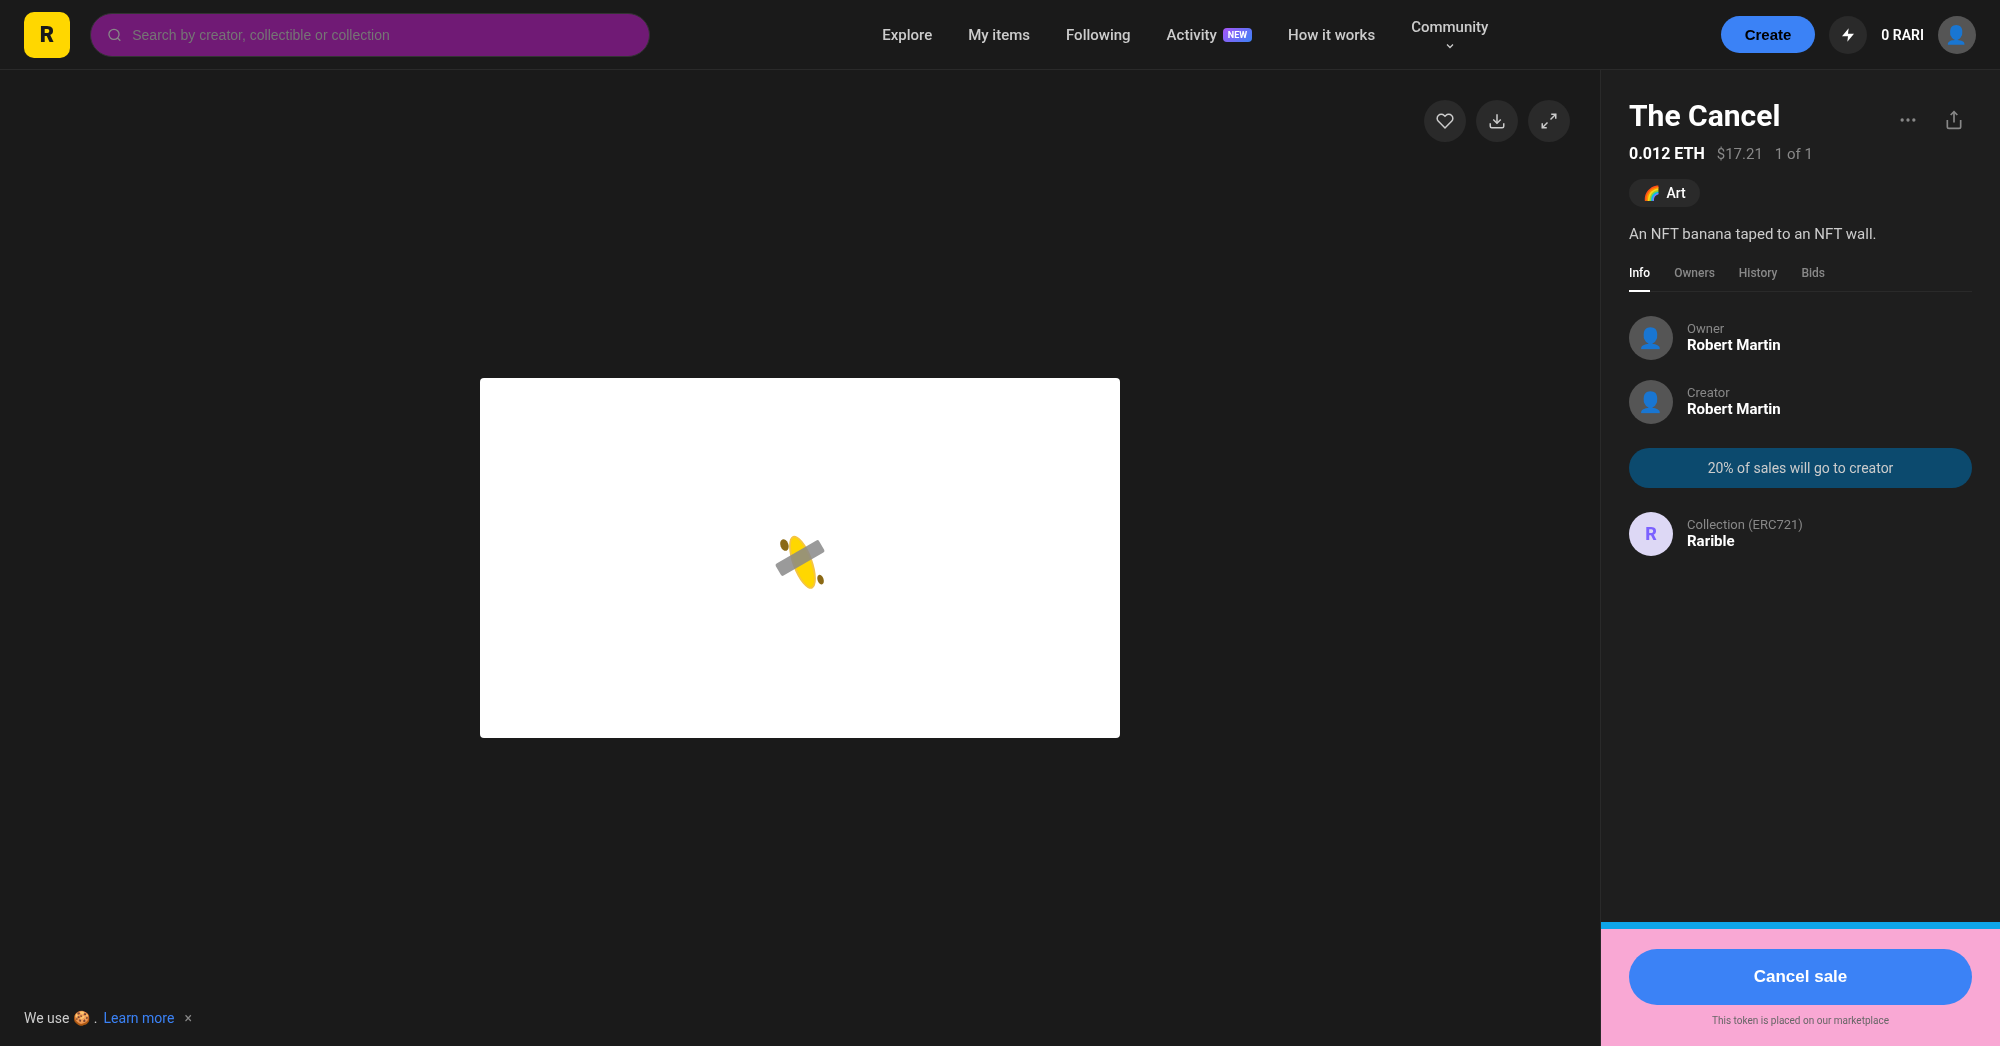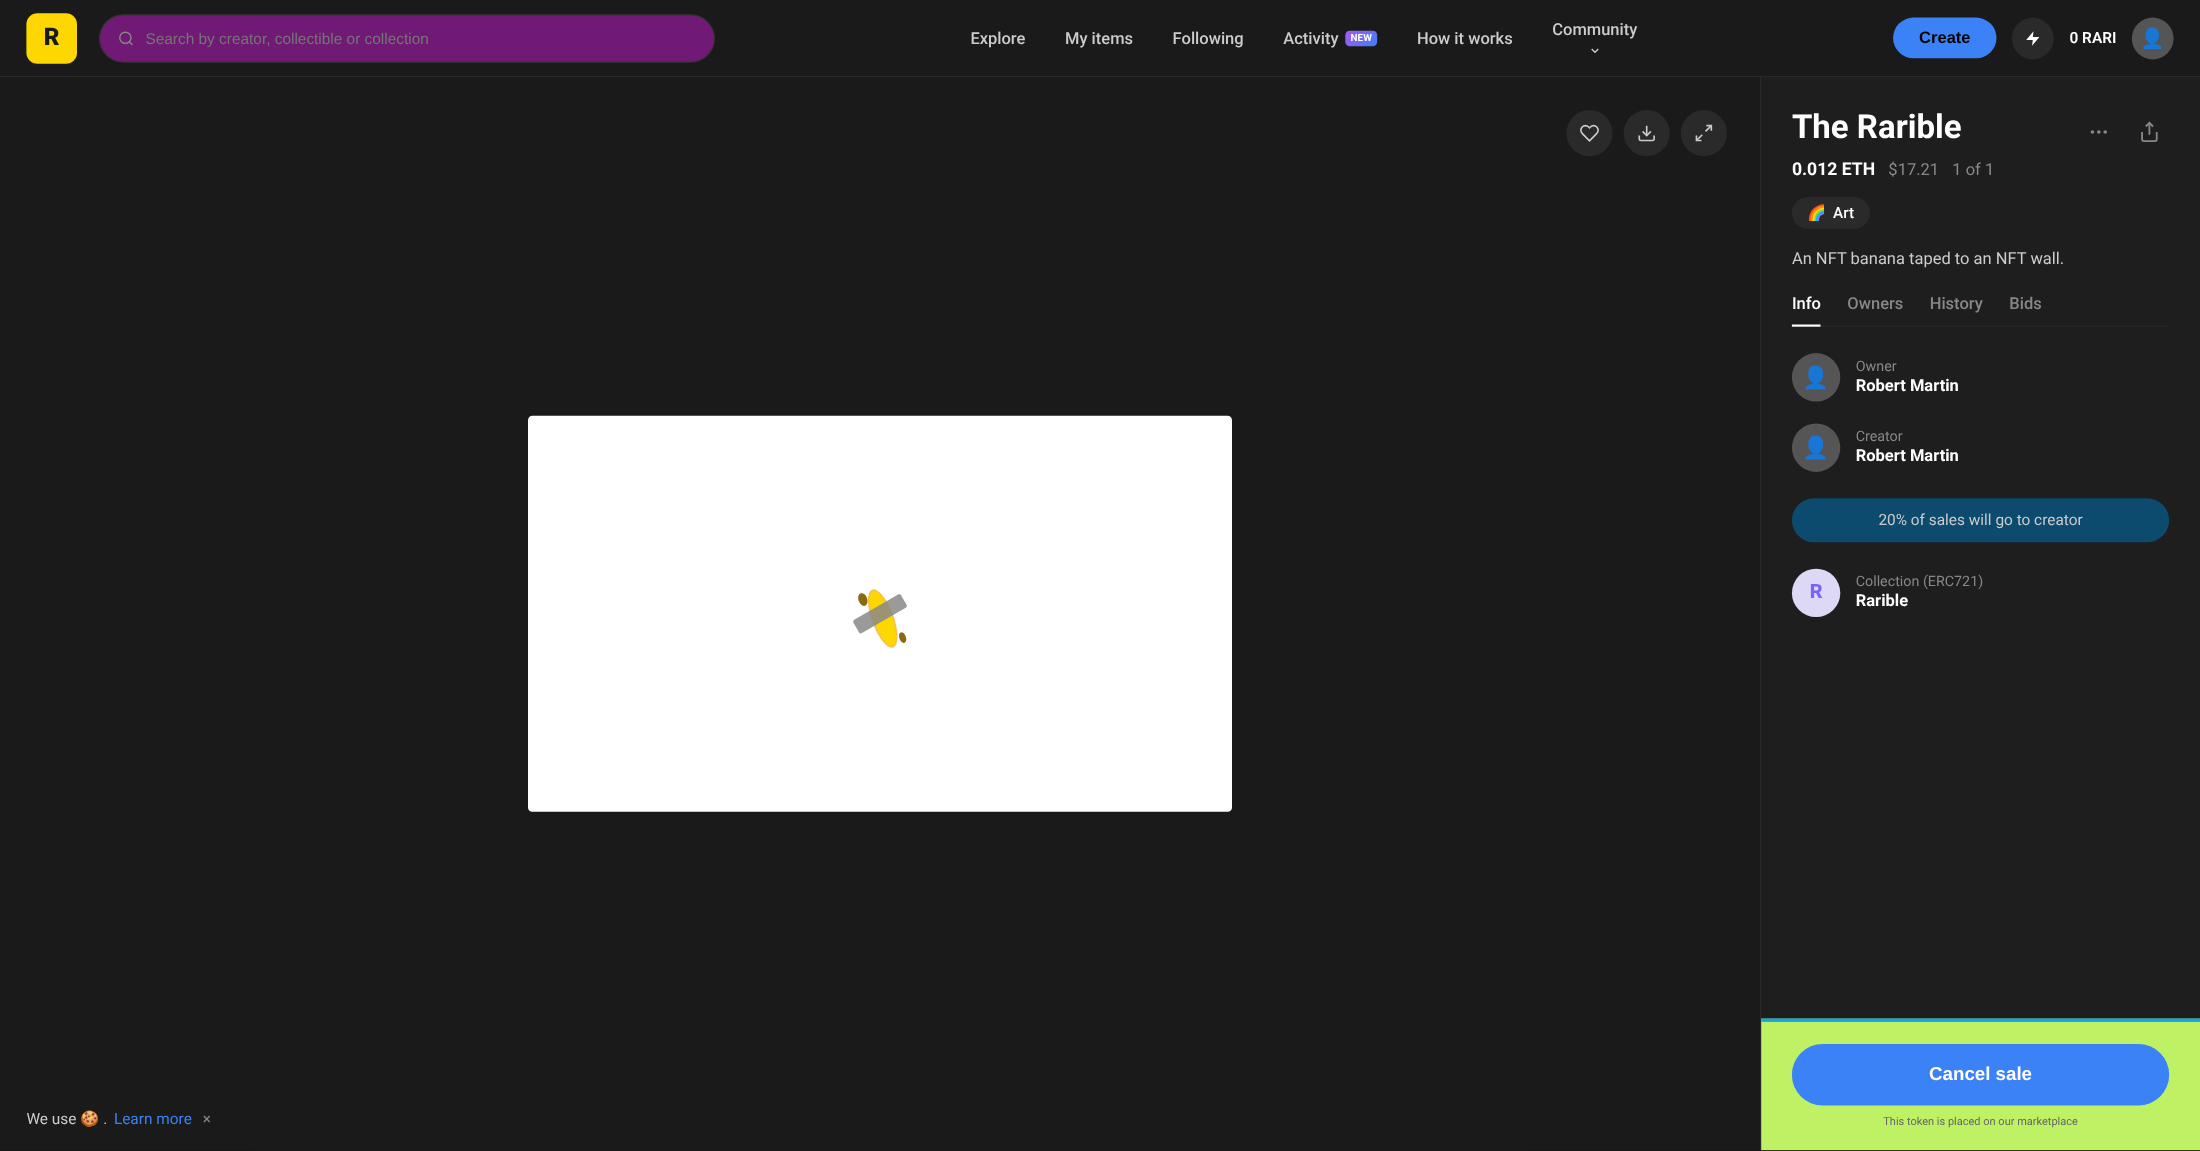--- a/index.html
+++ b/index.html
@@ -301,21 +301,21 @@
     }
 
     
     .tabs {
       display: flex;
       gap: 24px;
       border-bottom: 1px solid #2a2a2a;
       margin-bottom: 24px;
     }
     .tab {
-      font-size: 15px;
+      font-size: 12px;
       font-weight: 500;
       color: #888;
       padding-bottom: 10px;
       cursor: pointer;
       border-bottom: 2px solid transparent;
       margin-bottom: -1px;
     }
     .tab.active {
       color: #fff;
       border-bottom: 2px solid #fff;
@@ -368,22 +368,22 @@
       padding: 12px 20px;
       font-size: 14px;
       color: #ccc;
       text-align: center;
       margin: 4px 0;
     }
 
     
     .sidebar-footer {
       padding: 20px 28px;
-      border-top: 3px solid #0ea5e9;
-      background: #bef264;
+      border-top: 7px solid #0ea5e9;
+      background: #f9a8d4;
       flex-shrink: 0;
     }
     .cancel-sale-btn {
       width: 100%;
       background: #3b82f6;
       color: #fff;
       border: none;
       border-radius: 28px;
       padding: 18px;
       font-size: 17px;
@@ -499,21 +499,21 @@
       <span>We use 🍪 .</span>
       <a class="cookie-learn-more">Learn more</a>
       <span class="cookie-close">×</span>
     </div>
   </div>
 
   <aside class="sidebar">
     <div class="sidebar-inner">
       
       <div class="sidebar-header">
-        <h1 class="nft-title">The Rarible</h1>
+        <h1 class="nft-title">The Cancel</h1>
         <div class="sidebar-actions">
           <button class="sidebar-action-btn">
             <svg width="20" height="20" viewBox="0 0 24 24" fill="#888">
                 <circle cx="5" cy="12" r="2"></circle>
                 <circle cx="12" cy="12" r="2"></circle>
                 <circle cx="19" cy="12" r="2"></circle>
               </svg>
           </button>
           <button class="sidebar-action-btn">
             <svg width="20" height="20" viewBox="0 0 24 24" fill="none" stroke="#888" stroke-width="2">

